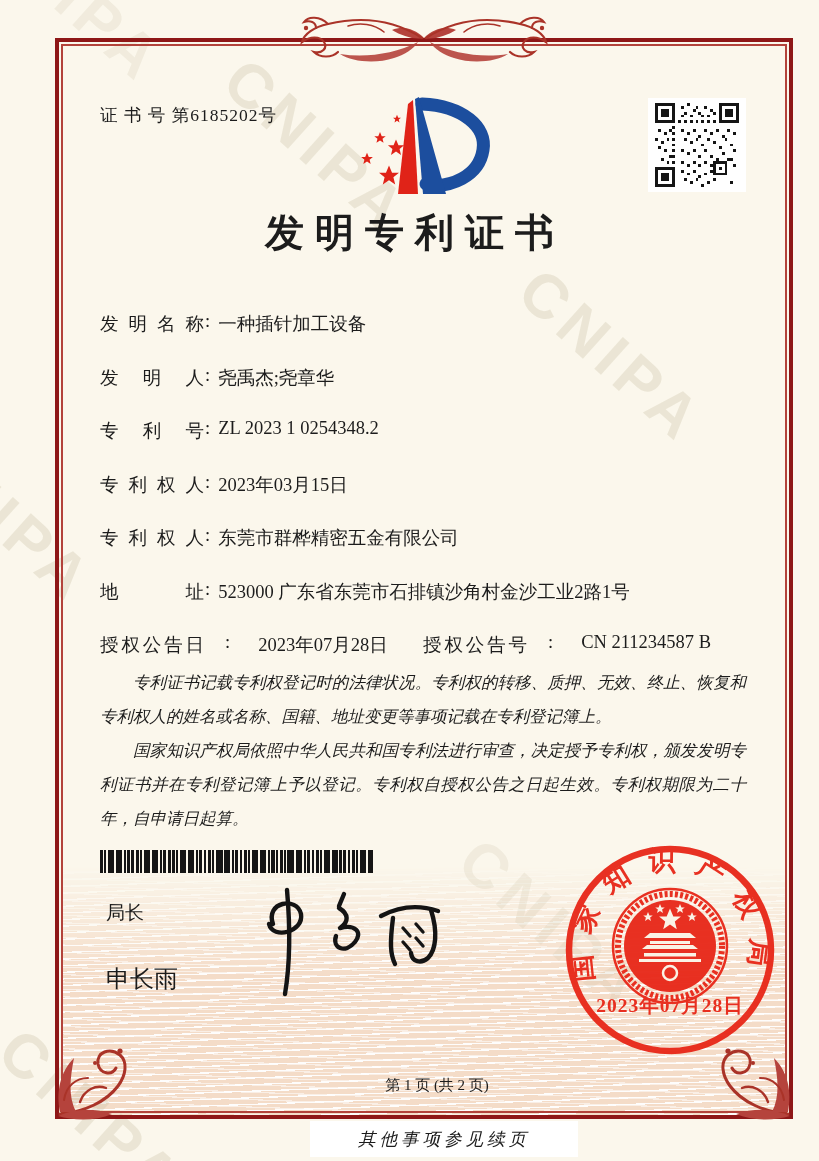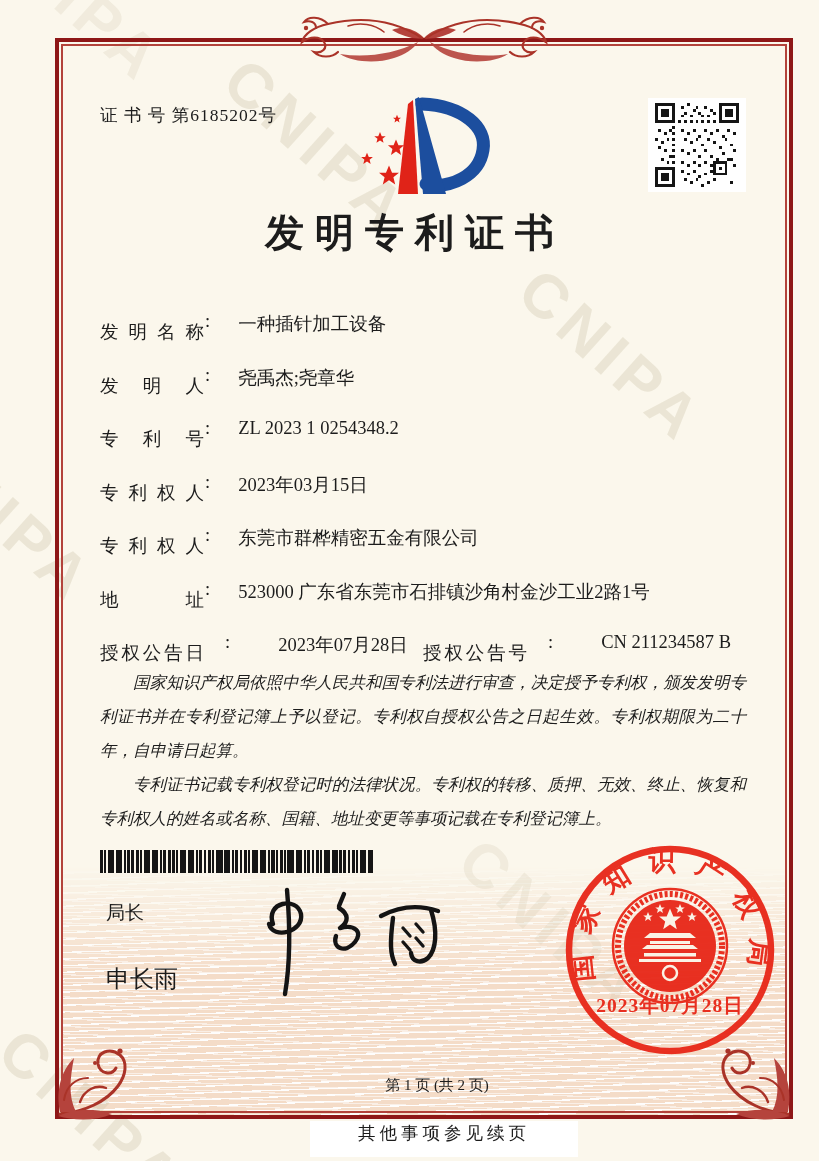--- a/index.html
+++ b/index.html
@@ -46,23 +46,23 @@
   .title{
     position:absolute;left:0;top:206px;width:819px;margin:0;text-align:center;
     font-size:39px;font-weight:600;letter-spacing:11px;padding-left:11px;box-sizing:border-box;
     z-index:5;
   }
   
   .fields{position:absolute;left:100px;top:311px;width:648px;z-index:5;font-size:18.5px;}
   .frow{height:53.5px;display:flex;align-items:flex-start;}
   .fgroup{display:flex;align-items:flex-start;gap:20px;}
   .fgroup.first{width:323px;}
-  .flabel{display:inline-block;width:104px;text-align:justify;text-align-last:justify;margin-top:8px;}
+  .flabel{display:inline-block;width:104px;text-align:justify;text-align-last:justify;}
   .fcolon{margin-left:1px;}
-  .fvalue{margin-left:28px;white-space:nowrap;}
+  .fvalue{margin-left:8px;white-space:nowrap;}
   
   .paras{position:absolute;left:100px;top:666px;width:646px;z-index:5;}
   .paras p{
     margin:0;font-style:italic;font-size:16.5px;line-height:34px;
     text-indent:2em;text-align:justify;
   }
   
   .barcode{
     position:absolute;left:100px;top:850px;width:273px;height:23px;z-index:5;
     background-image:
@@ -71,22 +71,22 @@
       repeating-linear-gradient(90deg,transparent 0 5px,#151515 5px 6px,transparent 6px 13px);
   }
   .signer-title{position:absolute;left:106px;top:900px;font-family:"DejaVu Sans","Liberation Sans",sans-serif;font-size:19px;z-index:5;}
   .signer-name{position:absolute;left:106px;top:963px;font-family:"DejaVu Sans","Liberation Sans",sans-serif;font-size:24px;z-index:5;}
   .signature{position:absolute;left:245px;top:884px;z-index:5;}
   .seal{position:absolute;left:560px;top:840px;z-index:6;opacity:.96;}
   
   .page-info{position:absolute;left:55px;top:1076px;width:764px;text-align:center;font-size:15px;z-index:5;}
   .cont-box{
     position:absolute;left:310px;top:1121px;width:268px;height:36px;background:#ffffff;z-index:5;
-    display:flex;justify-content:center;
-    font-size:17.5px;letter-spacing:4px;
+    display:flex;align-items:center;justify-content:center;
+    font-style:italic;font-size:17.5px;letter-spacing:4px;
   }
 </style>
 </head>
 <body>
 
 <div class="page">
 
   <div class="wm faint" style="left:-40px;top:-40px;">CNIPA</div>
   <div class="wm" style="left:205px;top:110px;">CNIPA</div>
   <div class="wm" style="left:500px;top:320px;">CNIPA</div>
@@ -228,22 +228,22 @@
       </span>
       <span class="fgroup">
         <span class="flabel">授权公告号</span>
           <span class="fcolon">:</span>
         <span class="fvalue">CN 211234587 B</span>
       </span>
     </div>
   </div>
 
   <div class="paras">
+    <p>专利证书记载专利权登记时的法律状况。专利权的转移、质押、无效、终止、恢复和专利权人的姓名或名称、国籍、地址变更等事项记载在专利登记簿上。</p>
     <p>国家知识产权局依照中华人民共和国专利法进行审查，决定授予专利权，颁发发明专利证书并在专利登记簿上予以登记。专利权自授权公告之日起生效。专利权期限为二十年，自申请日起算。</p>
-    <p>专利证书记载专利权登记时的法律状况。专利权的转移、质押、无效、终止、恢复和专利权人的姓名或名称、国籍、地址变更等事项记载在专利登记簿上。</p>
   </div>
 
   <div class="barcode"></div>
 
   <div class="signer-title">局长</div>
   <div class="signer-name">申长雨</div>
 
   <svg class="signature" width="200" height="118" viewBox="0 0 200 118">
     <g stroke="#141414" stroke-width="4.4" fill="none" stroke-linecap="round" stroke-linejoin="round">
       <path d="M28,40 C20,18 52,12 56,30 C59,48 28,56 24,40"></path>

